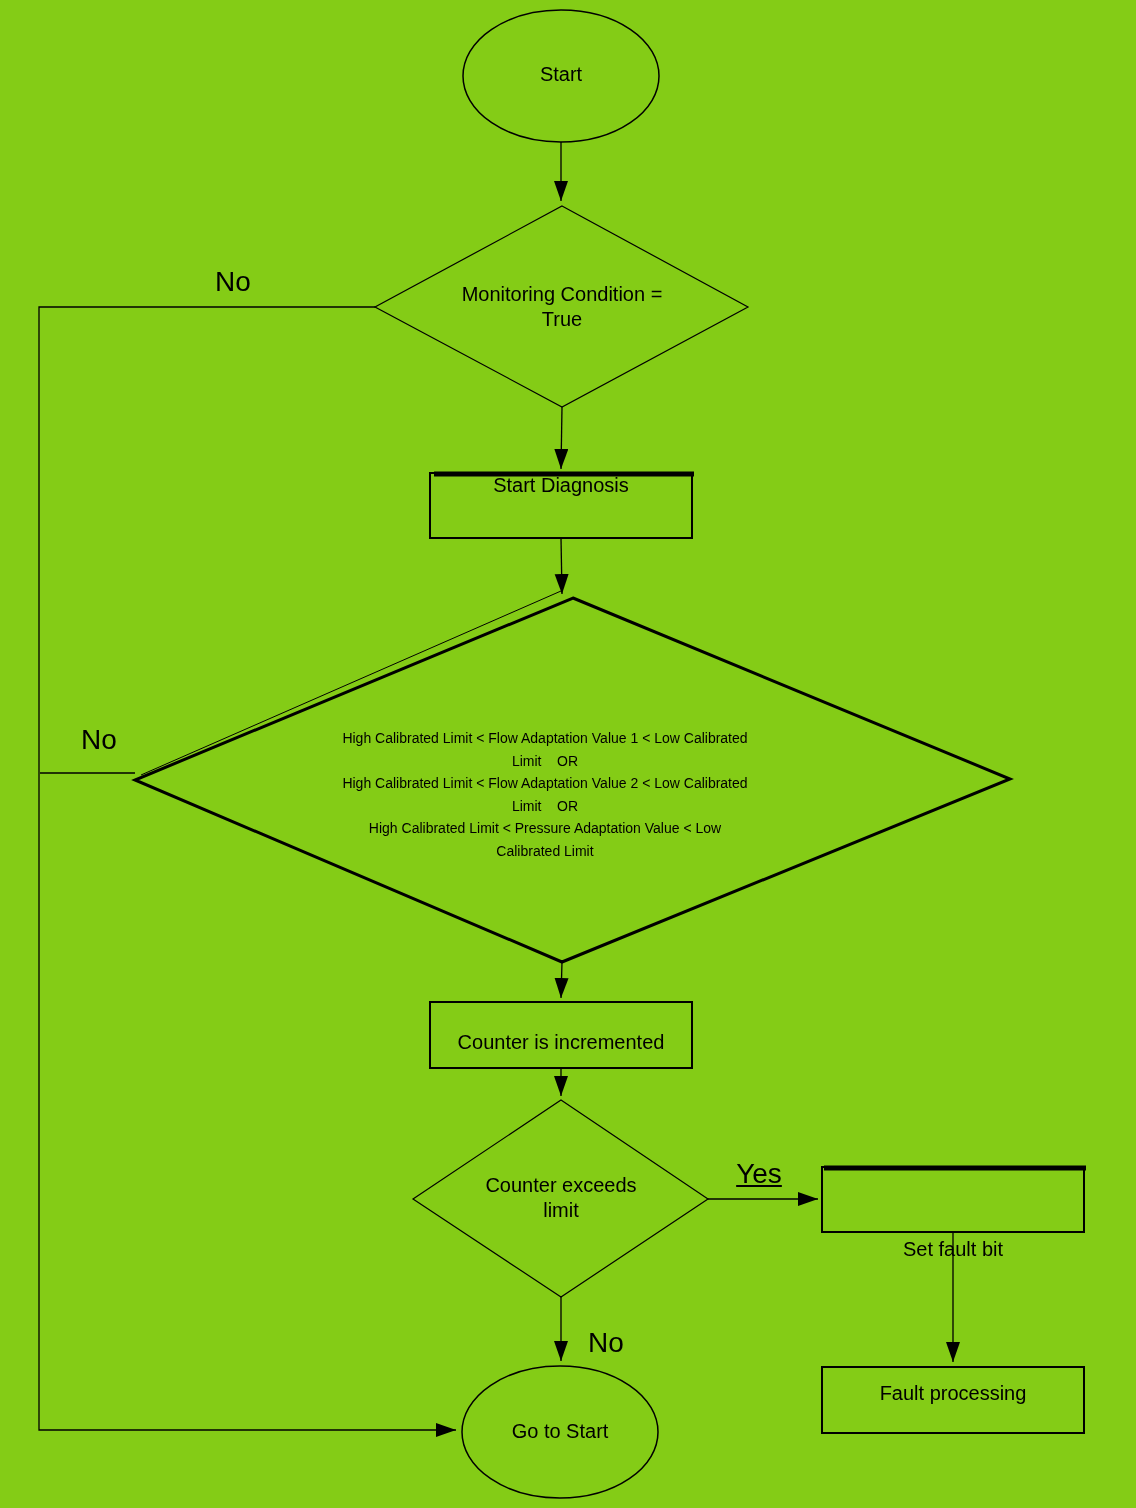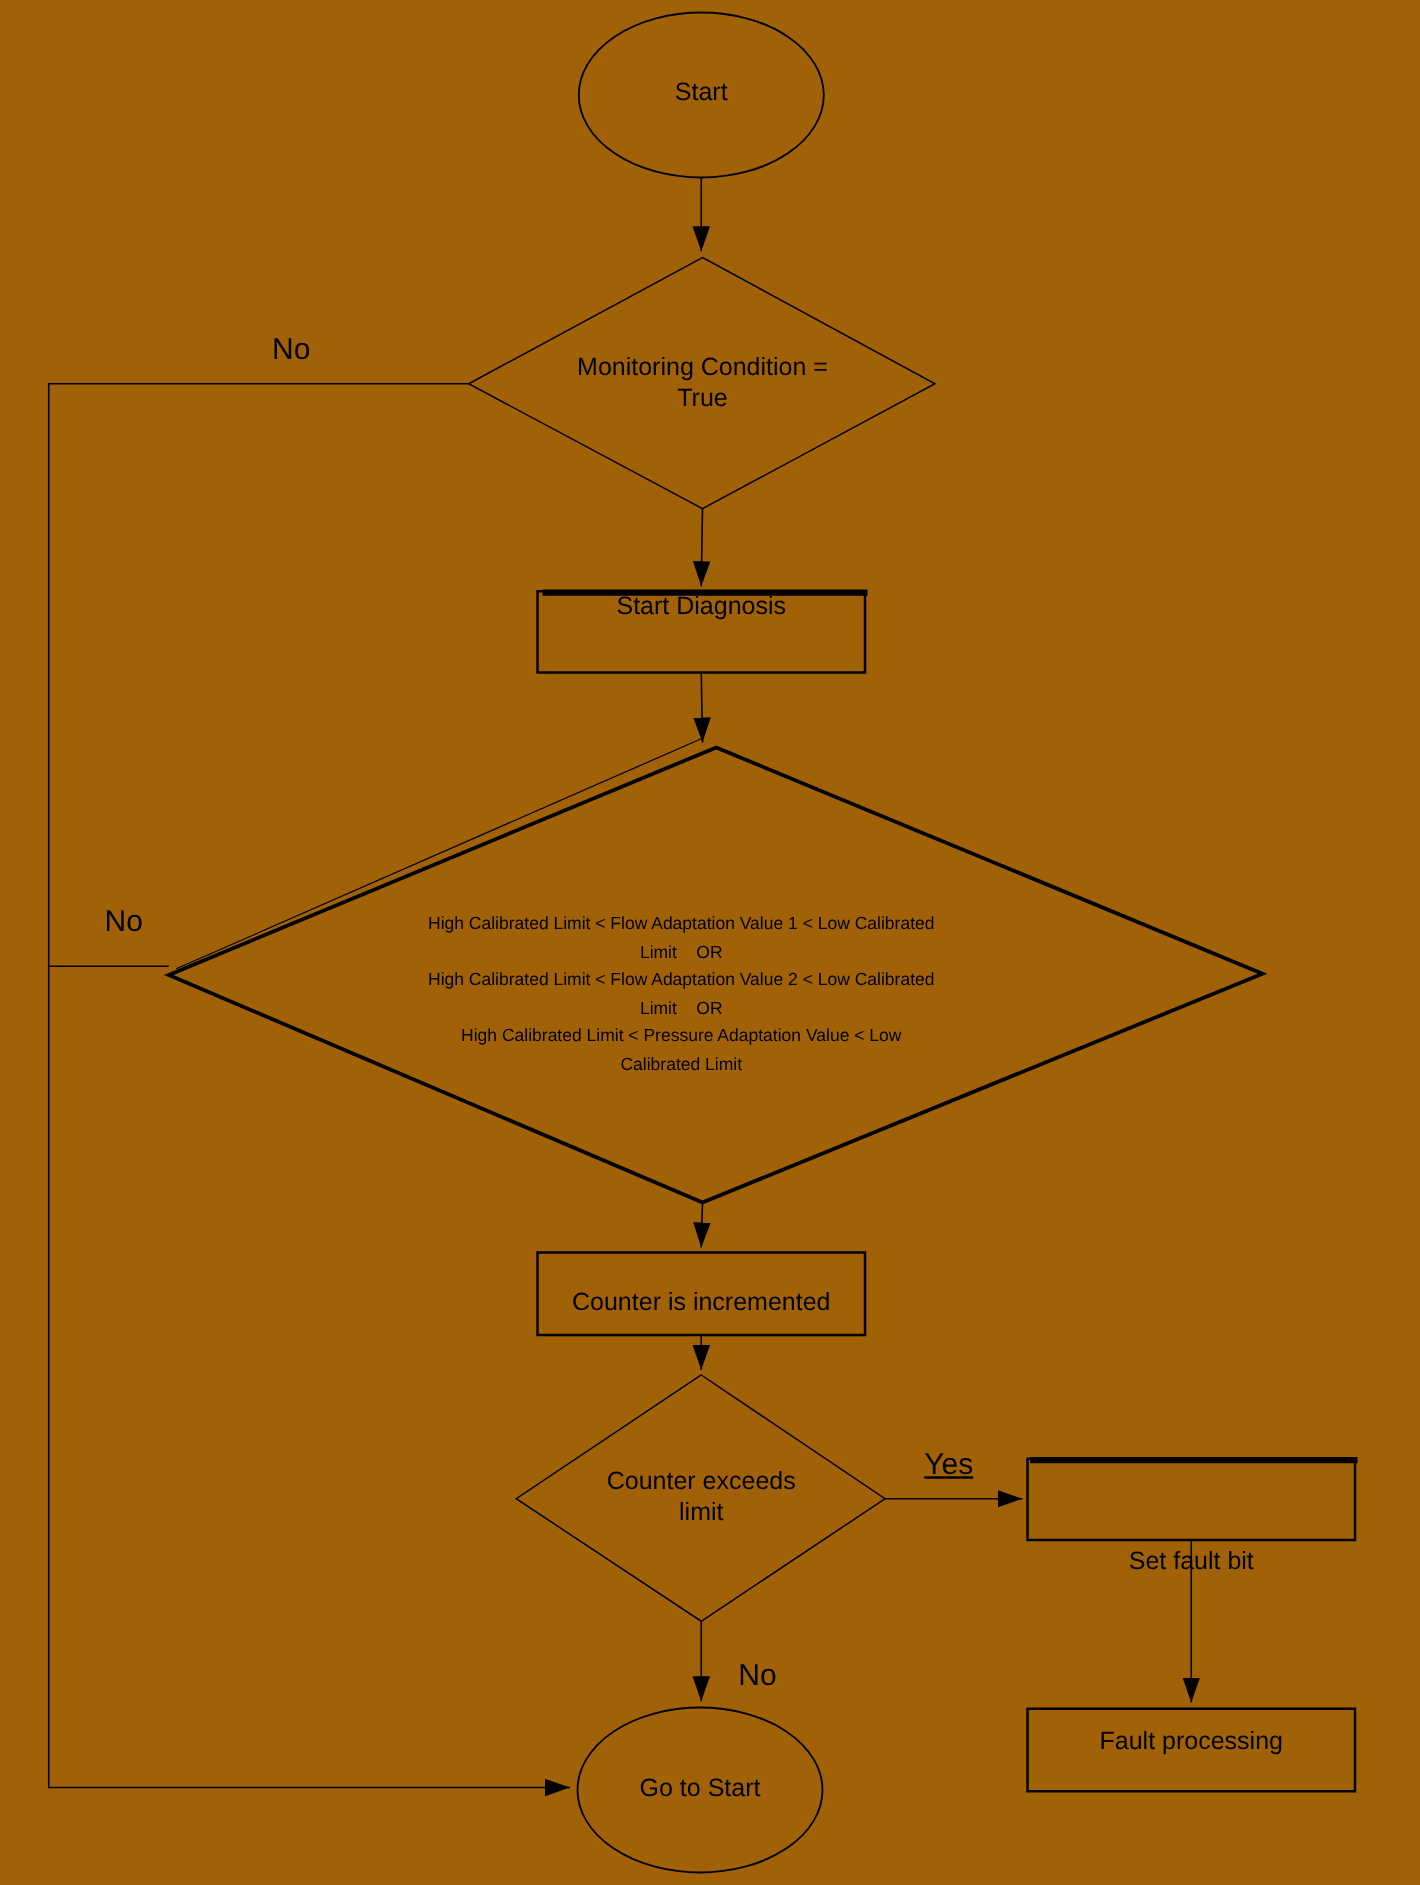--- a/index.html
+++ b/index.html
@@ -4,21 +4,21 @@
 <style>
   html, body {
     margin: 0;
     padding: 0;
     background: #ffffff;
   }
   .canvas {
     position: relative;
     width: 1136px;
     height: 1508px;
-    background: #a16207;
+    background: #84cc16;
     font-family: "Liberation Sans", sans-serif;
     color: #000000;
     overflow: hidden;
   }
   .canvas svg {
     position: absolute;
     left: 0;
     top: 0;
   }
   .txt {
@@ -29,21 +29,21 @@
   .node-label {
     font-size: 20px;
   }
   .box-label {
     display: flex;
     align-items: center;
     justify-content: center;
     font-size: 20px;
   }
   .edge-label {
-    font-size: 24px;
+    font-size: 28px;
   }
   .multiline {
     line-height: 25px;
     font-size: 20px;
   }
   .adaptation-text {
     line-height: 22.5px;
     font-size: 14px;
   }
   .adaptation-text div {

